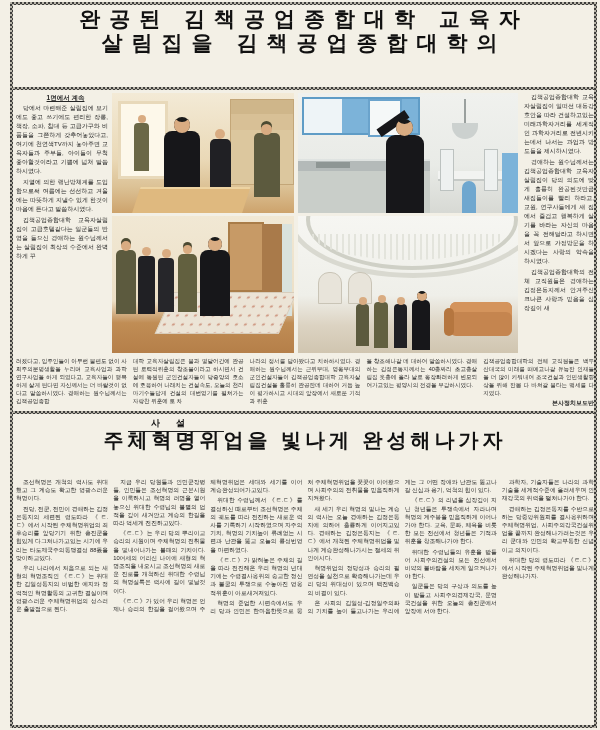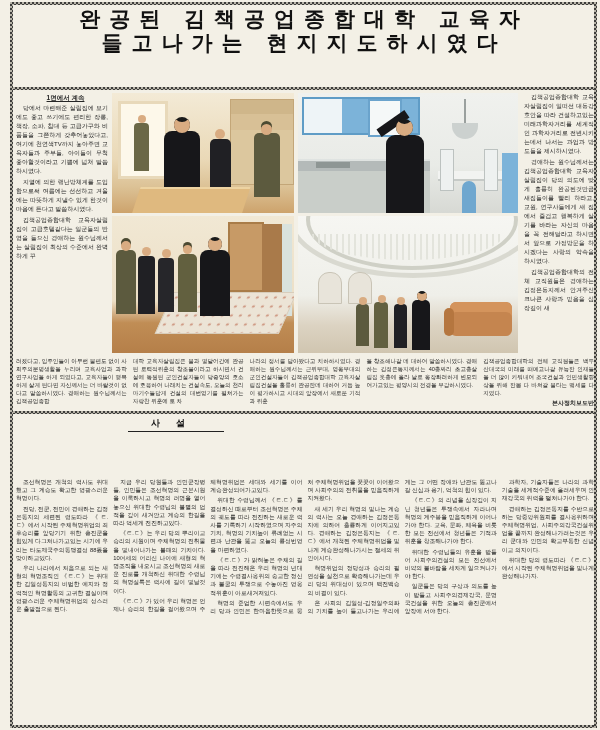--- a/index.html
+++ b/index.html
@@ -49,21 +49,21 @@
 
   <div class="chk b-top"></div>
   <div class="chk b-bottom"></div>
   <div class="chk b-left"></div>
   <div class="chk b-right"></div>
   <div class="chk sep1"></div>
   <div class="chk sep2"></div>
 
   <div class="headline">
     <div class="hl2">완공된 김책공업종합대학 교육자</div>
-    <div class="hl2">들고나가는 현지지도하시였다</div>
+    <div class="hl2">살림집을 김책공업종합대학의</div>
   </div>
 
   <div class="a1-body">
 
     <div class="leftcol smalltxt">
       <p class="cont-label">1면에서 계속</p>
       <div>
           <p>당에서 마련해준 살림집에 보기에도 좋고 쓰기에도 편리한 장롱, 책장, 소파, 침대 등 고급가구와 비품들을 그쯘하게 갖추어놓았다고, 여기에 천연색TV까지 놓아주면 교육자들과 주부들, 아이들이 무척 좋아할것이라고 기쁨에 넘쳐 말씀하시였다.</p>
           <p>지열에 의한 랭난방체계를 도입함으로써 여름에는 선선하고 겨울에는 따뜻하게 지낼수 있게 한것이 마음에 든다고 말씀하시였다.</p>
           <p>김책공업종합대학 교육자살림집이 고급호텔같다는 일군들의 반영을 들으신 경애하는 원수님께서는 살림집이 최상의 수준에서 완벽하게 꾸</p>
@@ -154,20 +154,21 @@
     <div class="ccol">나라의 정서를 담아왔다고 치하하시였다. 경애하는 원수님께서는 근위부대, 영웅부대의 군인건설자들이 김책공업종합대학 교육자살림집건설을 훌륭히 완공한데 대하여 거듭 높이 평가하시고 시대의 앞장에서 새로운 기적과 위훈</div>
     <div class="ccol">을 창조해나갈 데 대하여 말씀하시였다. 경애하는 김정은동지께서는 40층짜리 초고층살림집 웃층에 올라 날로 웅장화려하게 변모되여가고있는 평양시의 전경을 부감하시였다.</div>
     <div class="ccol">
       <span>김책공업종합대학의 전체 교직원들은 백두산대국의 미래를 떠메고나갈 유능한 인재들을 더 많이 키워내여 조국건설과 인민생활향상을 위해 한몸 다 바쳐갈 불타는 맹세를 다지였다.</span>
       <div class="byline">본사정치보도반</div>
     </div>
   </div>
 
   <div class="kicker">사설</div>
   <div class="headline2">
+    <div class="h2l">주체혁명위업을 빛나게 완성해나가자</div>
   </div>
   <div class="a2-cols">
       <p>조선혁명은 개척의 력사도 위대했고 그 계승도 확고한 영광스러운 혁명이다.</p>
       <p>전당, 전군, 전민이 경애하는 김정은동지의 세련된 령도따라 《ㅌ.ㄷ》에서 시작된 주체혁명위업의 최후승리를 앞당기기 위한 총진군을 힘있게 다그쳐나가고있는 시기에 우리는 타도제국주의동맹결성 88돐을 맞이하고있다.</p>
       <p>우리 나라에서 처음으로 되는 새형의 혁명조직인 《ㅌ.ㄷ》는 위대한 김일성동지의 비범한 예지와 정력적인 혁명활동의 고귀한 결실이며 영광스러운 주체혁명위업의 성스러운 출발점으로 된다.</p>
       <p>지금 우리 당원들과 인민군장병들, 인민들은 조선혁명의 근본시원을 이룩하시고 혁명의 려명을 열어놓으신 위대한 수령님의 불멸의 업적을 깊이 새겨안고 계승의 한길을 따라 억세게 전진하고있다.</p>
       <p>《ㅌ.ㄷ》는 우리 당의 뿌리이고 승리의 시원이며 주체혁명의 전취물을 빛내여나가는 불패의 기치이다. 10여세의 어리신 나이에 새형의 혁명조직을 내오시고 조선혁명의 새로운 진로를 개척하신 위대한 수령님의 혁명실록은 력사에 길이 빛날것이다.</p>
       <p>《ㅌ.ㄷ》가 있어 우리 혁명은 언제나 승리의 한길을 걸어왔으며 주체혁명위업은 세대와 세기를 이어 계승완성되여가고있다.</p>
       <p>위대한 수령님께서 《ㅌ.ㄷ》를 결성하신 때로부터 조선혁명은 주체의 궤도를 따라 전진하는 새로운 력사를 기록하기 시작하였으며 자주의 기치, 혁명의 기치높이 류례없는 시련과 난관을 뚫고 오늘의 륭성번영을 마련하였다.</p>
       <p>《ㅌ.ㄷ》가 밝혀놓은 주체의 길을 따라 전진해온 우리 혁명의 년대기에는 수령결사옹위의 숭고한 정신과 불굴의 투쟁으로 수놓아진 영웅적위훈이 아로새겨져있다.</p>

